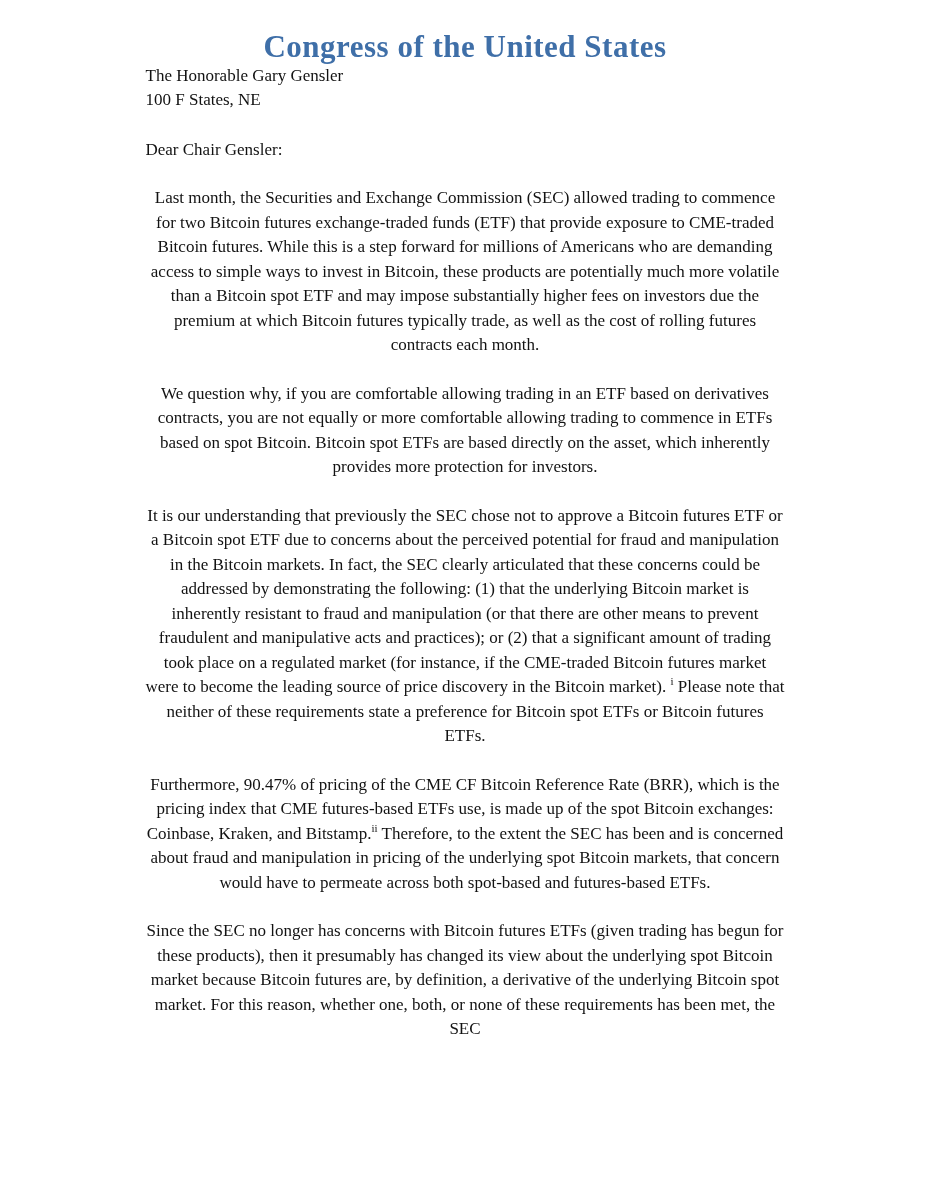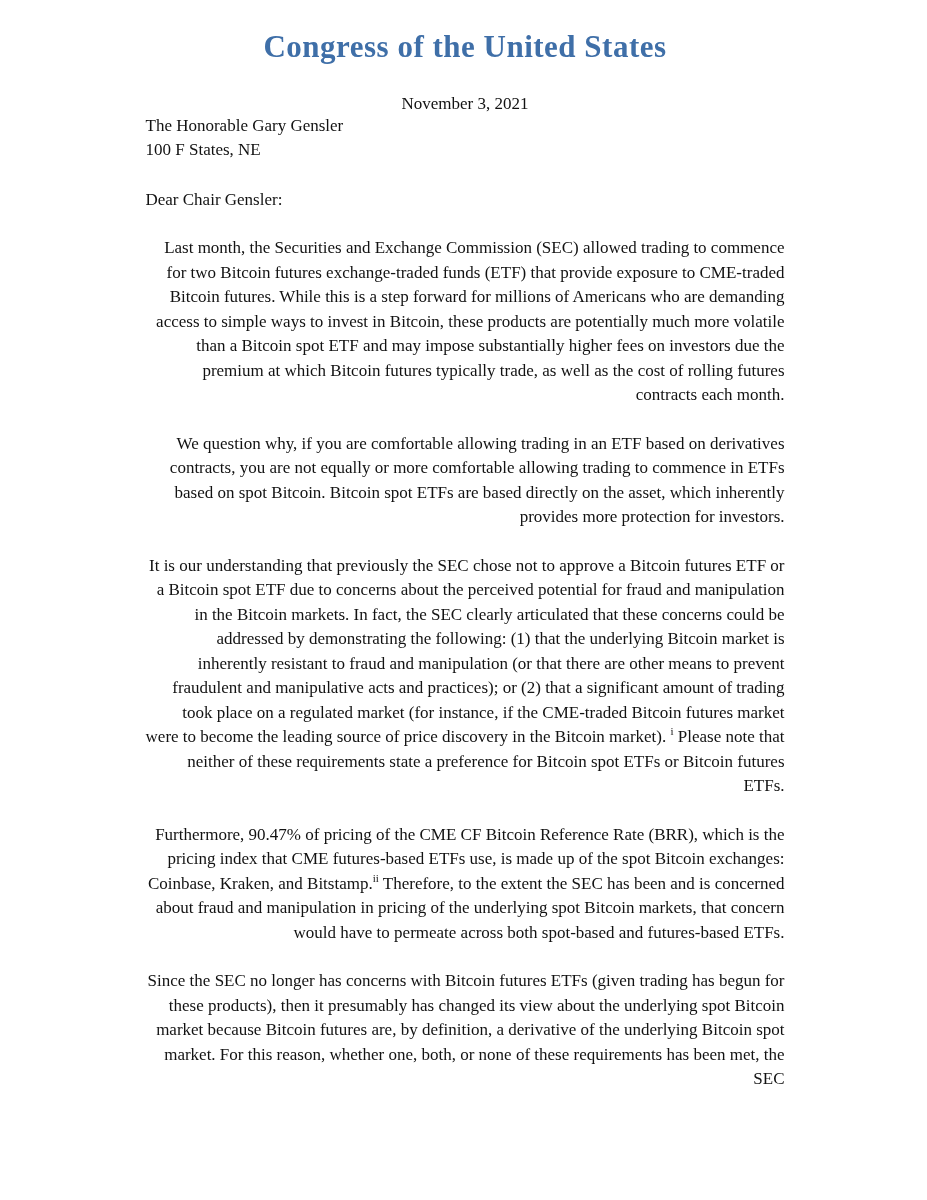--- a/index.html
+++ b/index.html
@@ -47,37 +47,36 @@
   .salutation {
     margin-top: 26px;
     font-size: 17px;
     line-height: 24px;
   }
   .letter-body .para {
     margin: 0;
     margin-top: 24px;
     font-size: 17px;
     line-height: 24.5px;
-    text-align: right;
+    text-align: center;
   }
   .letter-body sup {
     font-size: 11px;
     line-height: 0;
   }
 </style>
 </head>
 <body>
 
 <div class="page">
 
   <div class="letterhead" style="color: rgb(63, 111, 168);">
     <div class="letterhead-org">Congress of the United States</div>
   </div>
 
-  <div class="date-line">November 3, 2021</div>
 
   <div class="recipient">
     <div>The Honorable Gary Gensler</div>
     <div>100 F States, NE</div>
   </div>
 
   <div class="salutation">Dear Chair Gensler:</div>
 
   <div class="letter-body">
       <p class="para">Last month, the Securities and Exchange Commission (SEC) allowed trading to commence for two Bitcoin futures exchange-traded funds (ETF) that provide exposure to CME-traded Bitcoin futures. While this is a step forward for millions of Americans who are demanding access to simple ways to invest in Bitcoin, these products are potentially much more volatile than a Bitcoin spot ETF and may impose substantially higher fees on investors due the premium at which Bitcoin futures typically trade, as well as the cost of rolling futures contracts each month.</p>

